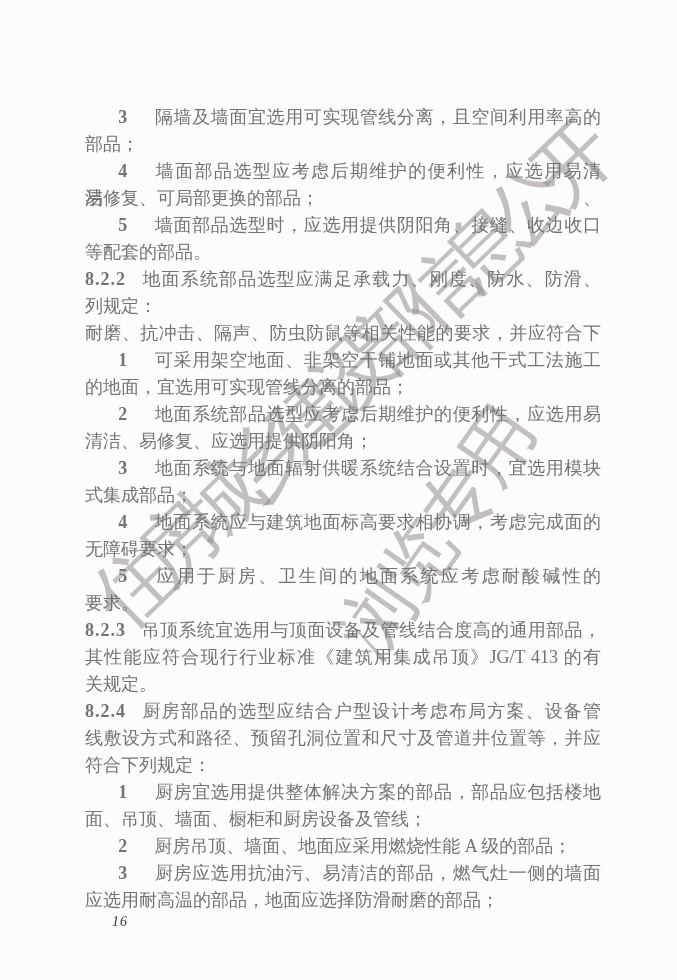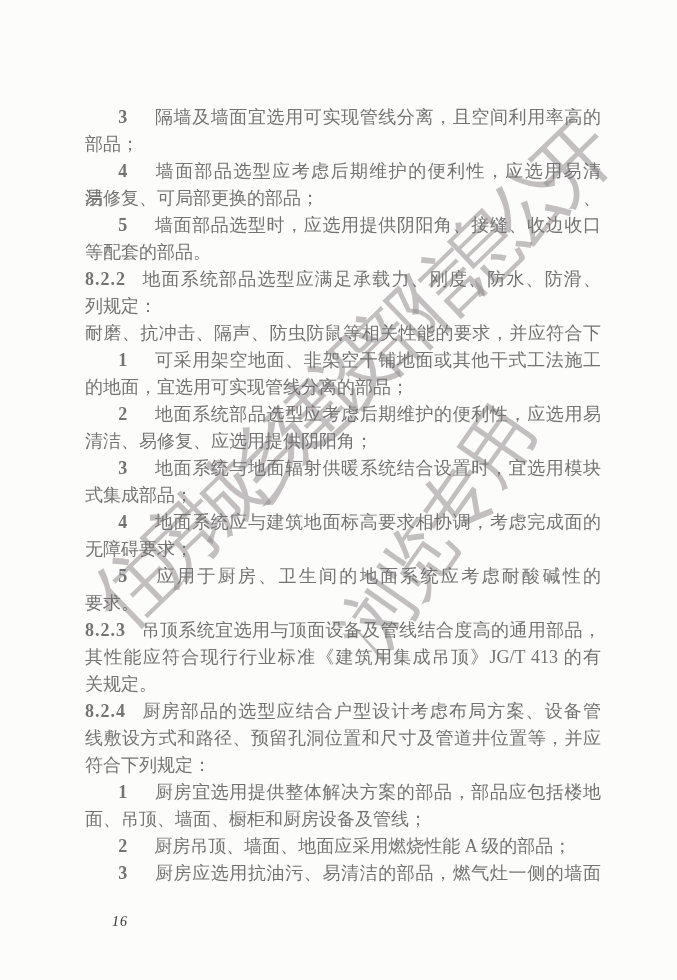--- a/index.html
+++ b/index.html
@@ -124,16 +124,17 @@
       </div>
       <div class="para item">
         <div class="line first"><span class="num">1</span><span>厨房宜选用提供整体解决方案的部品，部品应包括楼地</span></div>
         <div class="line last"><span>面、吊顶、墙面、橱柜和厨房设备及管线；</span></div>
       </div>
       <div class="para item">
         <div class="line first last"><span class="num">2</span><span>厨房吊顶、墙面、地面应采用燃烧性能 A 级的部品；</span></div>
       </div>
       <div class="para item">
         <div class="line first"><span class="num">3</span><span>厨房应选用抗油污、易清洁的部品，燃气灶一侧的墙面</span></div>
+        <div class="line last"><span>应选用耐高温的部品，地面应选择防滑耐磨的部品；</span></div>
       </div>
     </div>
   <div class="pageno">16</div>
 </div>
 
 </body></html>

